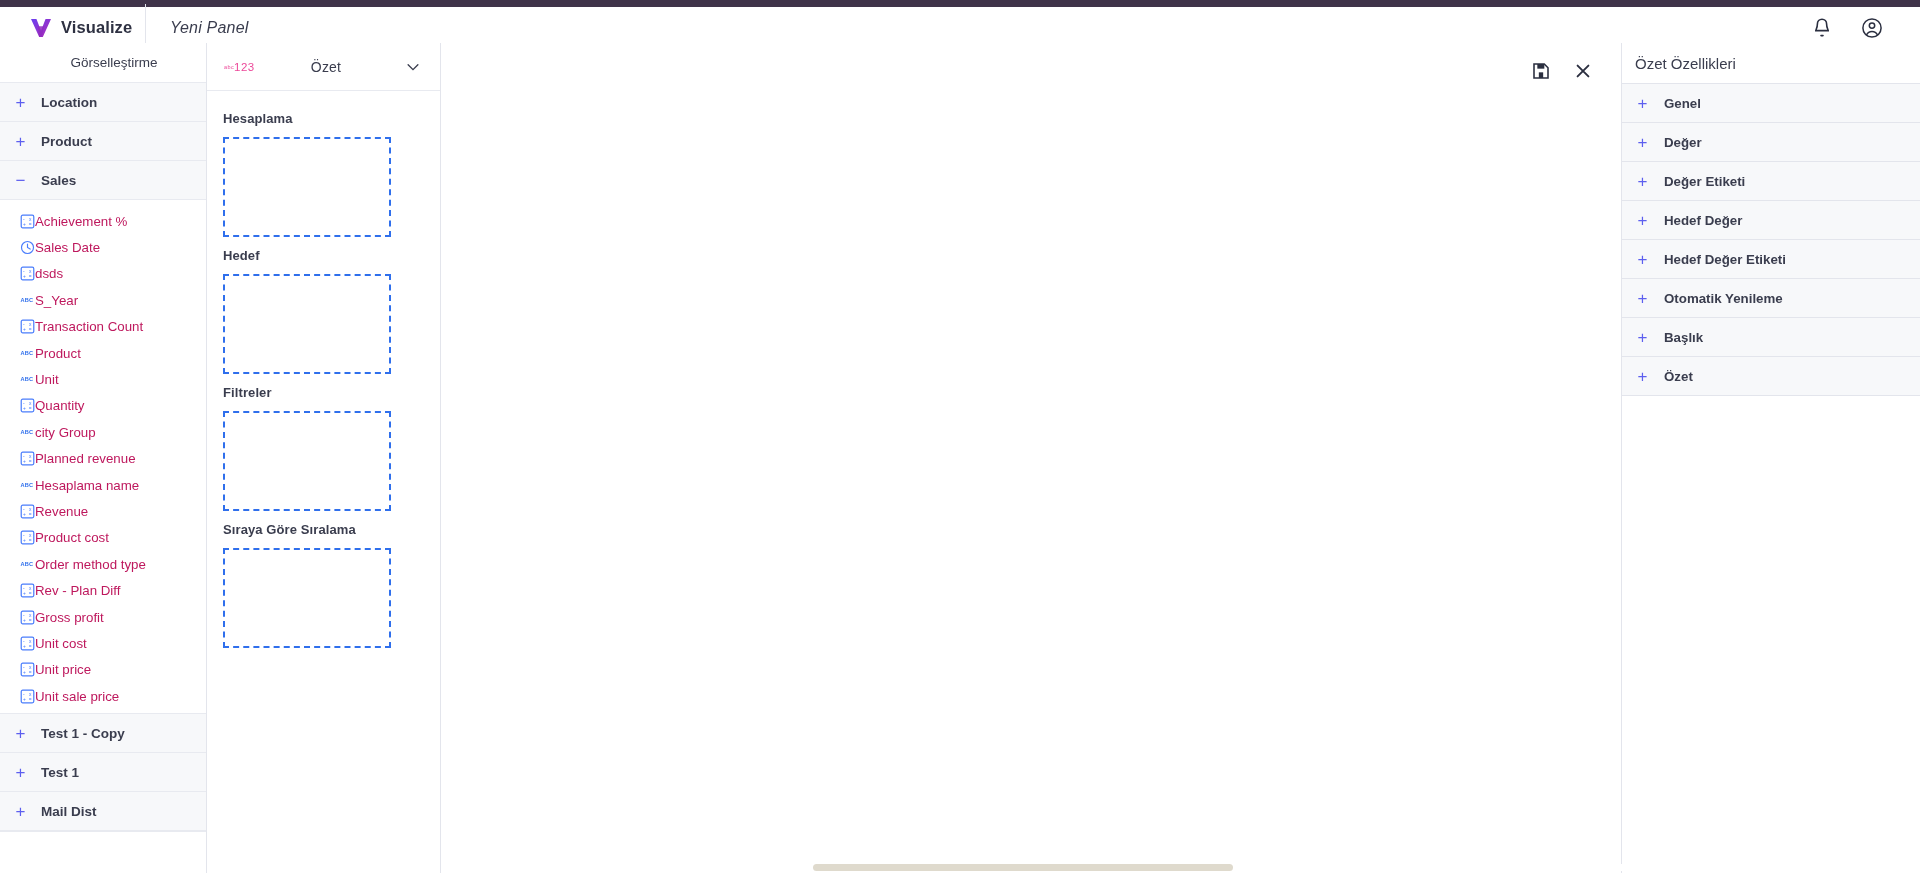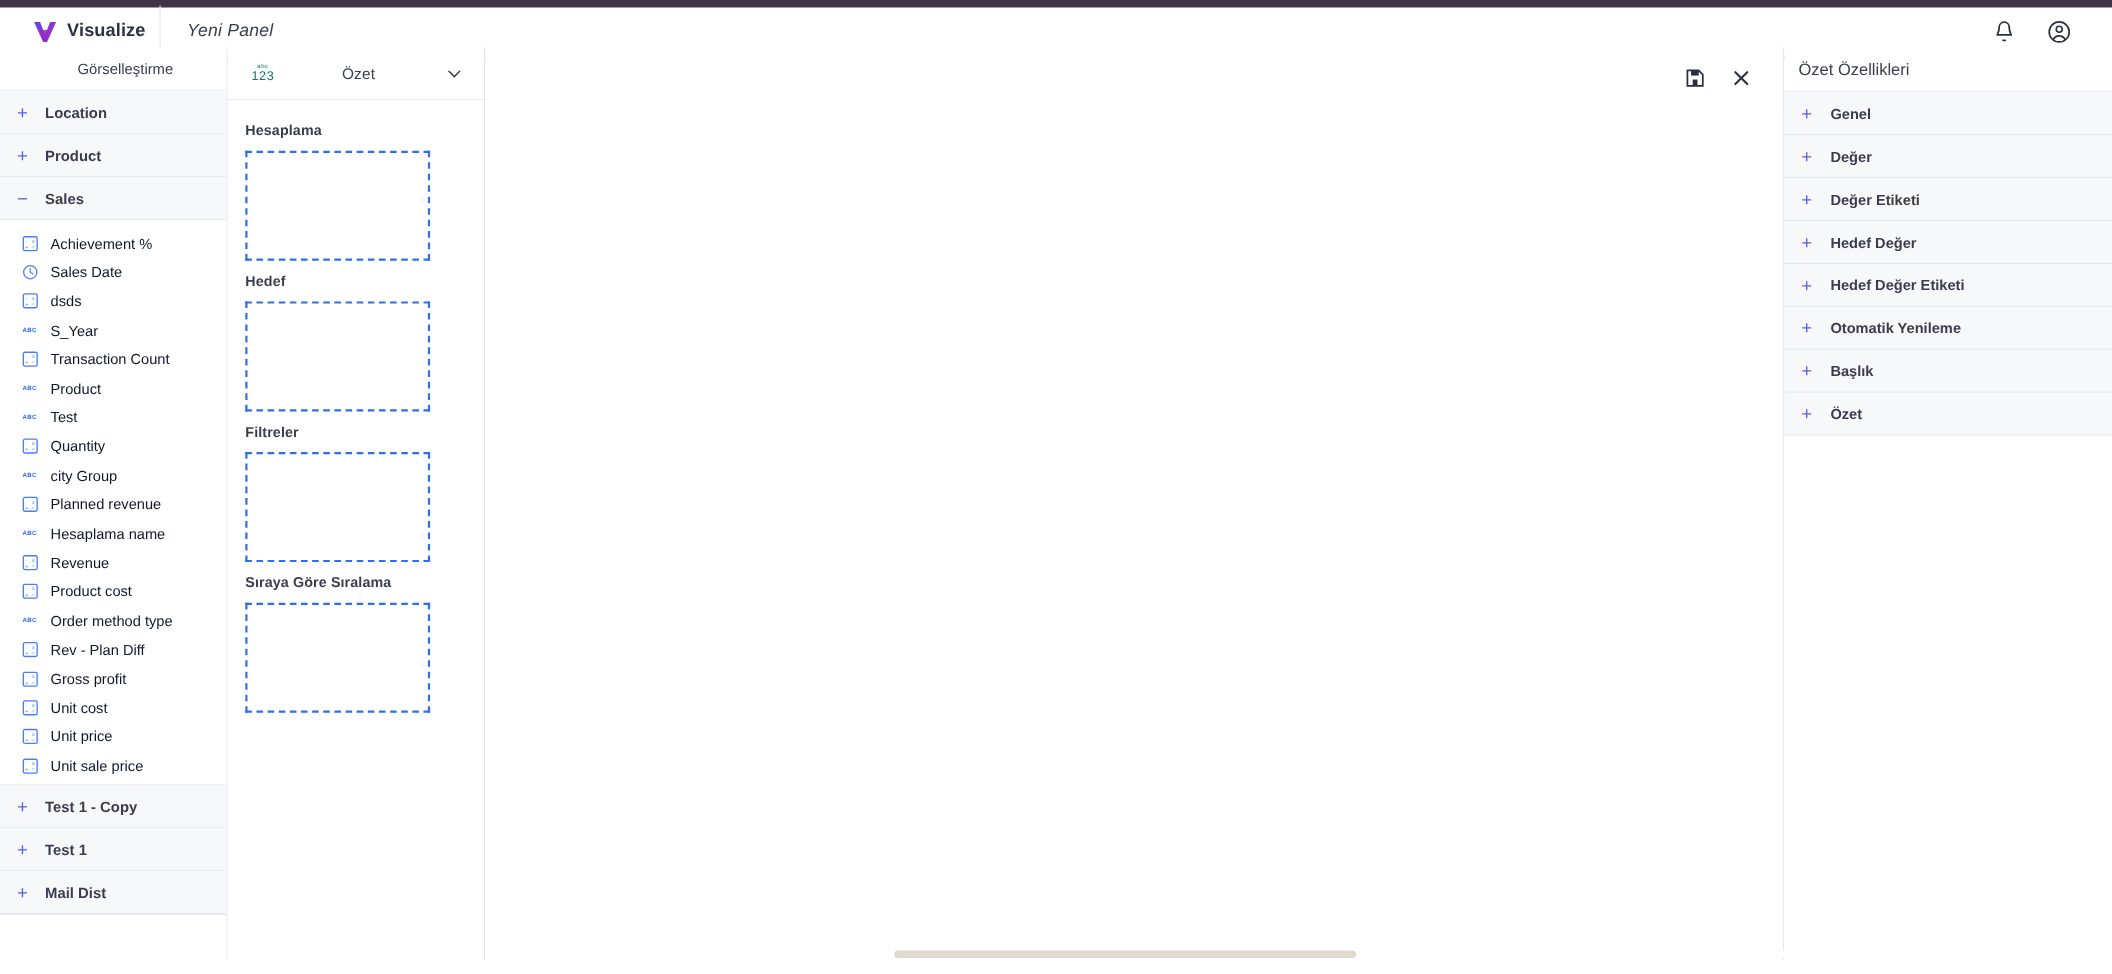--- a/index.html
+++ b/index.html
@@ -14,21 +14,21 @@
   
   .top-strip {
     position: absolute; top: 0; left: 0; width: 1920px; height: 7px;
     background: #3f3349;
   }
 
   
   .header {
     position: absolute; top: 7px; left: 0; width: 1920px; height: 48px;
     background: #ffffff;
-    border-bottom: 5px solid #ef4444;
+    border-bottom: 7px solid #ef4444;
     display: flex; align-items: center;
   }
   .brand {
     width: 146px; height: 48px;
     display: flex; align-items: center; gap: 9px;
     padding-left: 30px;
     border-right: 1px solid #e3e5ec;
   }
   .logo-mark { width: 22px; height: 20px; display: block; }
   .brand-name {
@@ -71,42 +71,42 @@
     cursor: pointer;
     font-size: 13.5px; font-weight: bold; color: #3a3d4e;
   }
   .pm {
     width: 13px; text-align: center;
     color: #5d5fef; font-size: 17px; line-height: 13px; font-weight: normal;
     user-select: none;
   }
   .field-list { background: #ffffff; padding: 8px 0 4px 0; }
   .field-row {
-    height: 26.4px; display: flex; align-items: center; gap: 11px;
+    height: 26.4px; display: flex; align-items: center; 
     padding-left: 20px; cursor: pointer;
-    font-size: 13.3px; color: #0f172a;
+    font-size: 13.3px; color: #be185d;
   }
   .fi { width: 15px; height: 15px; flex: 0 0 15px; display: block; }
   .spacer-line { height: 1px; background: #e8eaf0; }
 
   
   .shelf {
     position: absolute; top: 0; left: 207px; width: 234px; height: 830px;
     background: #ffffff;
     border-right: 1px solid #e3e5ec;
     overflow: hidden;
   }
   .shelf-head {
     height: 48px; display: flex; align-items: center;
     border-bottom: 1px solid #e8eaf0;
     padding: 0 18px 0 0;
   }
   .viz-type-icon {
-    width: 30px; margin-left: 17px; display: flex; flex-direction: column;
-    align-items: center; color: #0f766e;
+    width: 30px; margin-left: 17px; display: flex; 
+    align-items: center; color: #ec4899;
   }
   .viz-type-icon .abc { font-size: 5.5px; letter-spacing: .4px; line-height: 6px; }
   .viz-type-icon .num { font-size: 11.5px; letter-spacing: .5px; line-height: 12px; }
   .shelf-select-label {
     flex: 1; text-align: center; font-size: 14px; color: #3a3d4e;
     margin-left: -6px; letter-spacing: .2px;
   }
   .chev { width: 18px; height: 18px; color: #3a3d4e; cursor: pointer; }
 
   .shelf-body { padding: 20px 0 0 0; }
@@ -263,21 +263,21 @@
         <div class="field-row">
           <svg class="fi" viewBox="0 0 16 16">
     <text x="0.4" y="9.4" font-size="6" font-weight="bold" fill="#2f6fec" font-family="'Liberation Sans',sans-serif" letter-spacing="0.3">ABC</text>
   </svg>
           <span>Product</span>
         </div>
         <div class="field-row">
           <svg class="fi" viewBox="0 0 16 16">
     <text x="0.4" y="9.4" font-size="6" font-weight="bold" fill="#2f6fec" font-family="'Liberation Sans',sans-serif" letter-spacing="0.3">ABC</text>
   </svg>
-          <span>Test</span>
+          <span>Unit</span>
         </div>
         <div class="field-row">
           <svg class="fi" viewBox="0 0 16 16">
     <rect x="1.3" y="1.3" width="13.4" height="13.4" rx="1.6" fill="none" stroke="#4a7dfc" stroke-width="1.3"></rect>
     <text x="9.6" y="7.2" font-size="5.2" fill="#4a7dfc" font-family="'Liberation Sans',sans-serif">x</text>
     <text x="3.2" y="7.2" font-size="5.2" fill="#4a7dfc" font-family="'Liberation Sans',sans-serif">-</text>
     <text x="3.2" y="13.1" font-size="5.2" fill="#4a7dfc" font-family="'Liberation Sans',sans-serif">+</text>
     <text x="9.2" y="13.1" font-size="5.2" fill="#4a7dfc" font-family="'Liberation Sans',sans-serif">=</text>
   </svg>
           <span>Quantity</span>

